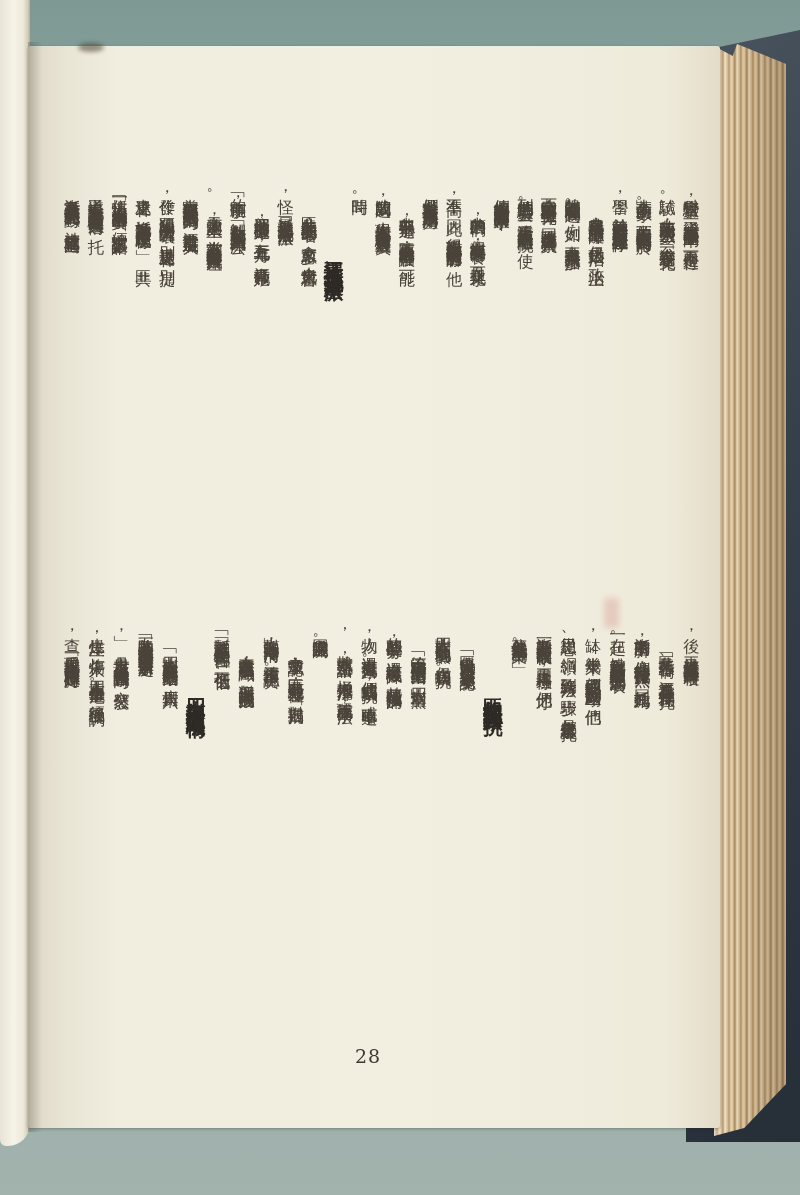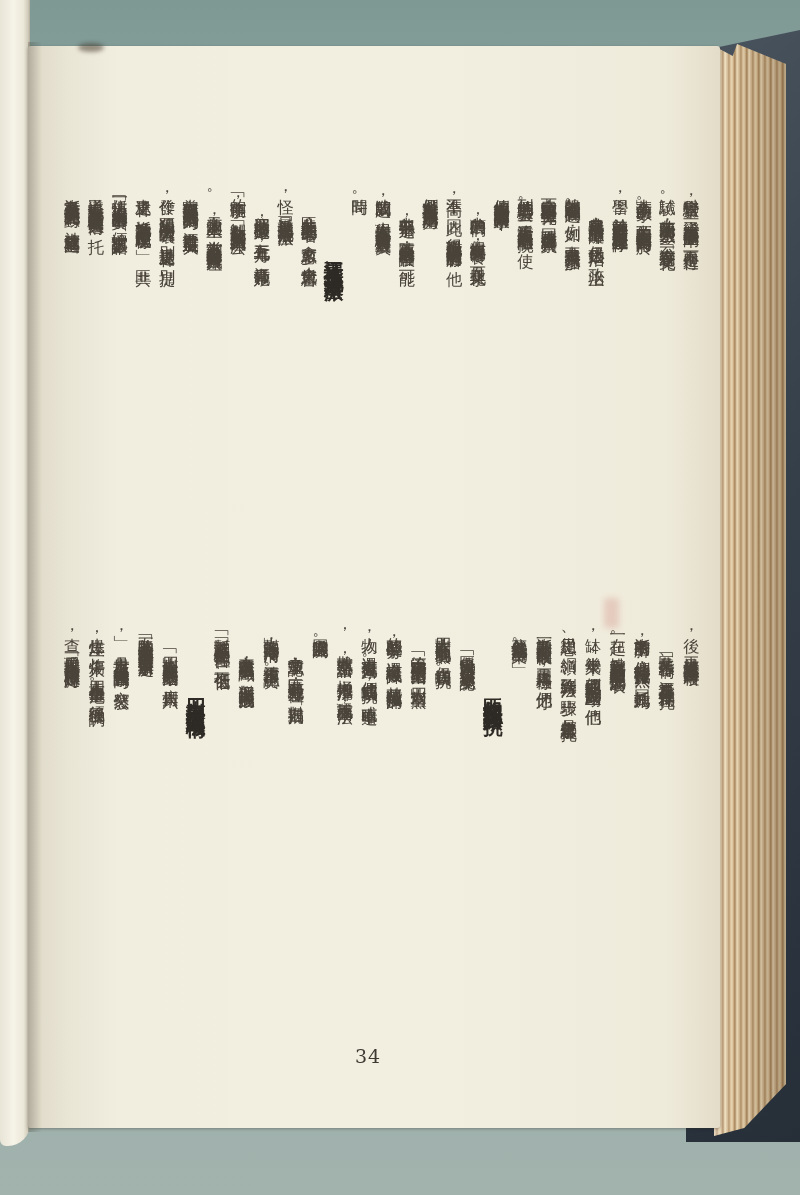--- a/index.html
+++ b/index.html
@@ -154,19 +154,19 @@
         <div class="col heading">四人幫份子破壞匪機構</div>
         <div class="col body indent">「四人幫」餘黨在廣州展開破壞活動，廣州市六二</div>
         <div class="col body">五路的匪「中國食品出口公司廣東省分公司廣州辦事處</div>
         <div class="col body">」，六月六日在人員下班後舉行會議學習時間，突然發</div>
         <div class="col body">生爆炸，炸傷十一人，四人重傷生命垂危。後經匪僞調</div>
         <div class="col body">查，發現是「四人幫」份子預置兩枚定時炸彈。</div>
       </section>
 
     <div class="bleed-mark"></div>
 
-    <div class="page-number">34</div>
+    <div class="page-number">28</div>
   </div>
 
   <div class="gutter-shadow"></div>
   <div class="edge-smudge"></div>
 
 </div>
 
 </body></html>

